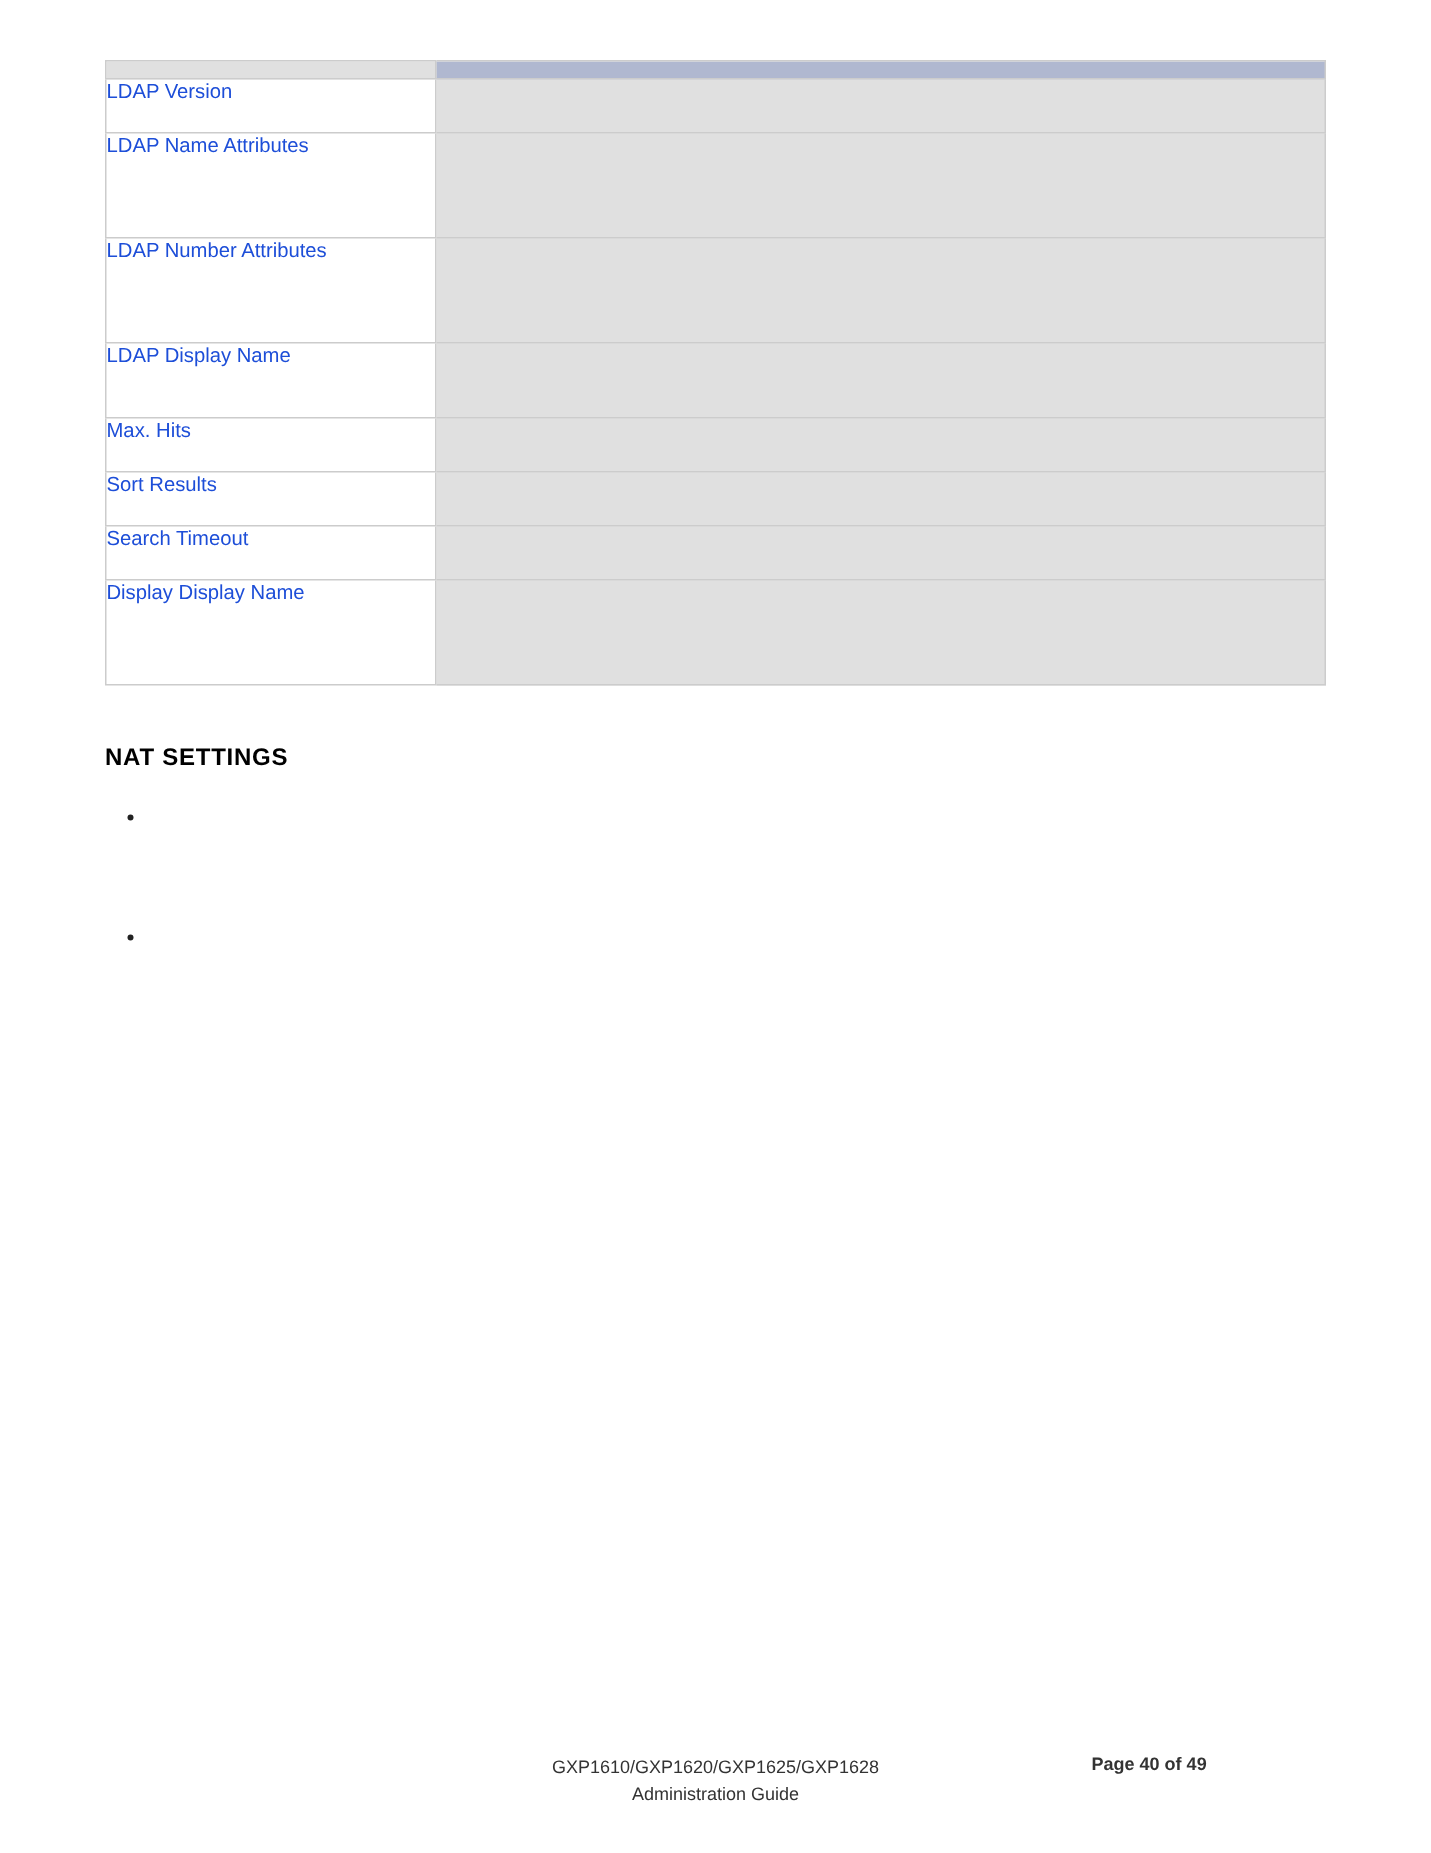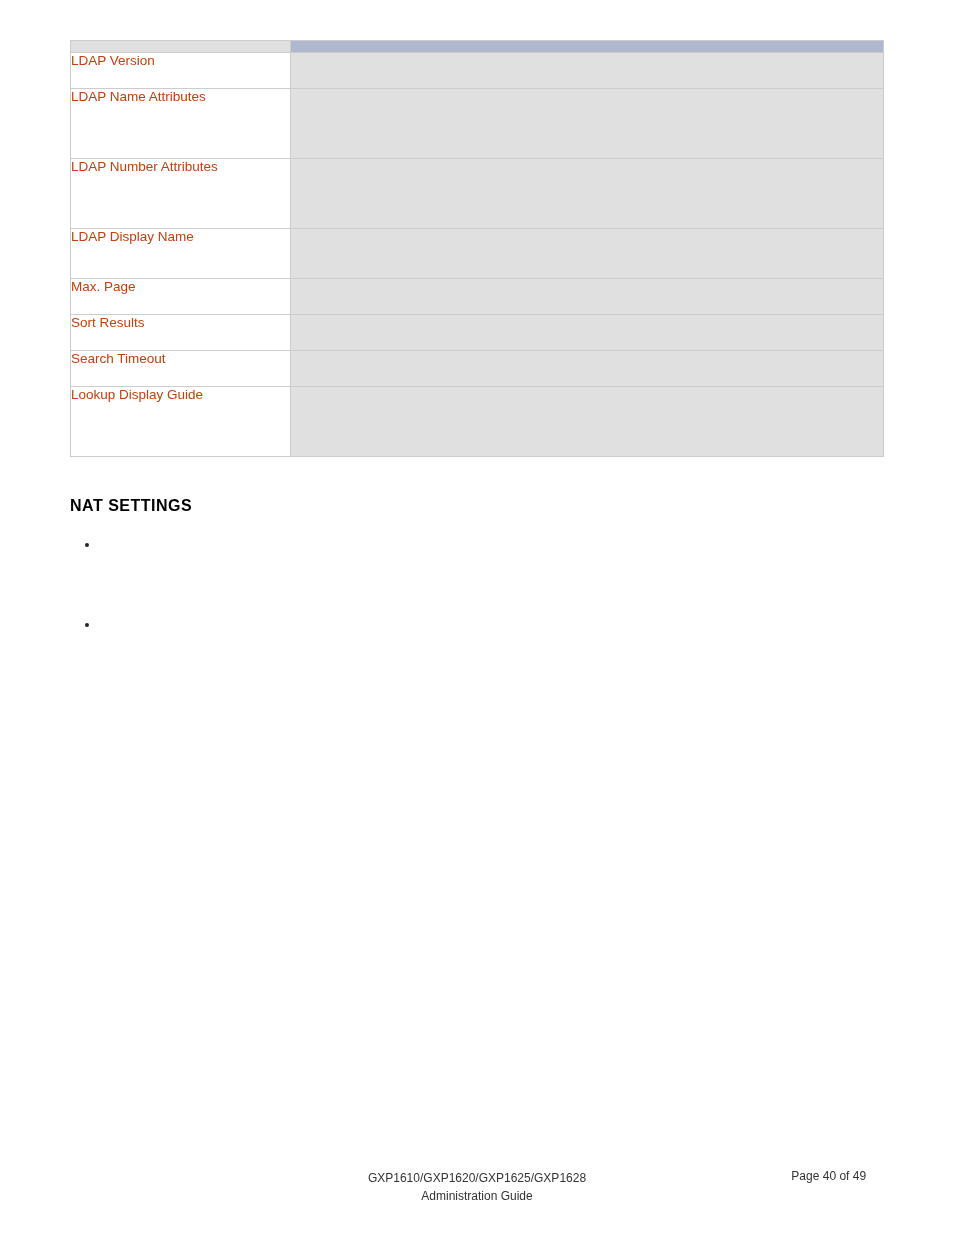--- a/index.html
+++ b/index.html
@@ -34,21 +34,21 @@
       vertical-align: top;
     }
 
     .label-cell {
       width: 220px;
       min-width: 220px;
       background: #ffffff;
       padding: 12px 16px;
       border-right: 1px solid #cccccc;
       font-size: 13.5px;
-      color: #c2410c;
+      color: #1d4ed8;
       vertical-align: middle;
     }
 
     .value-cell {
       background: #e0e0e0;
       padding: 12px 16px;
       vertical-align: middle;
     }
 
     
@@ -159,52 +159,52 @@
       <td class="label-cell">LDAP Number Attributes</td>
       <td class="value-cell"></td>
     </tr>
 
     <tr class="medium-row">
       <td class="label-cell">LDAP Display Name</td>
       <td class="value-cell"></td>
     </tr>
 
     <tr class="short-row">
-      <td class="label-cell">Max. Page</td>
+      <td class="label-cell">Max. Hits</td>
       <td class="value-cell"></td>
     </tr>
 
     <tr class="short-row">
       <td class="label-cell">Sort Results</td>
       <td class="value-cell"></td>
     </tr>
 
     <tr class="short-row">
       <td class="label-cell">Search Timeout</td>
       <td class="value-cell"></td>
     </tr>
 
 
     <tr class="tall-row">
-      <td class="label-cell">Lookup Display Guide</td>
+      <td class="label-cell">Display Display Name</td>
       <td class="value-cell"></td>
     </tr>
   </tbody>
 </table>
 
 <div class="nat-section">
   <div class="section-heading">NAT SETTINGS</div>
   <ul class="bullet-list">
     <li></li>
     <li></li>
   </ul>
 </div>
 
 <div class="footer">
   <div class="footer-line">
     <div style="width: 200px;"></div>
     <div class="footer-center">
       <div>GXP1610/GXP1620/GXP1625/GXP1628</div>
       <div>Administration Guide</div>
     </div>
-    <div class="footer-right" style="width: 200px; text-align: right;">Page 40 of 49</div>
+    <div class="footer-right" style="width: 200px; text-align: center; font-weight: bold;">Page 40 of 49</div>
   </div>
 </div>
 
 </body></html>

